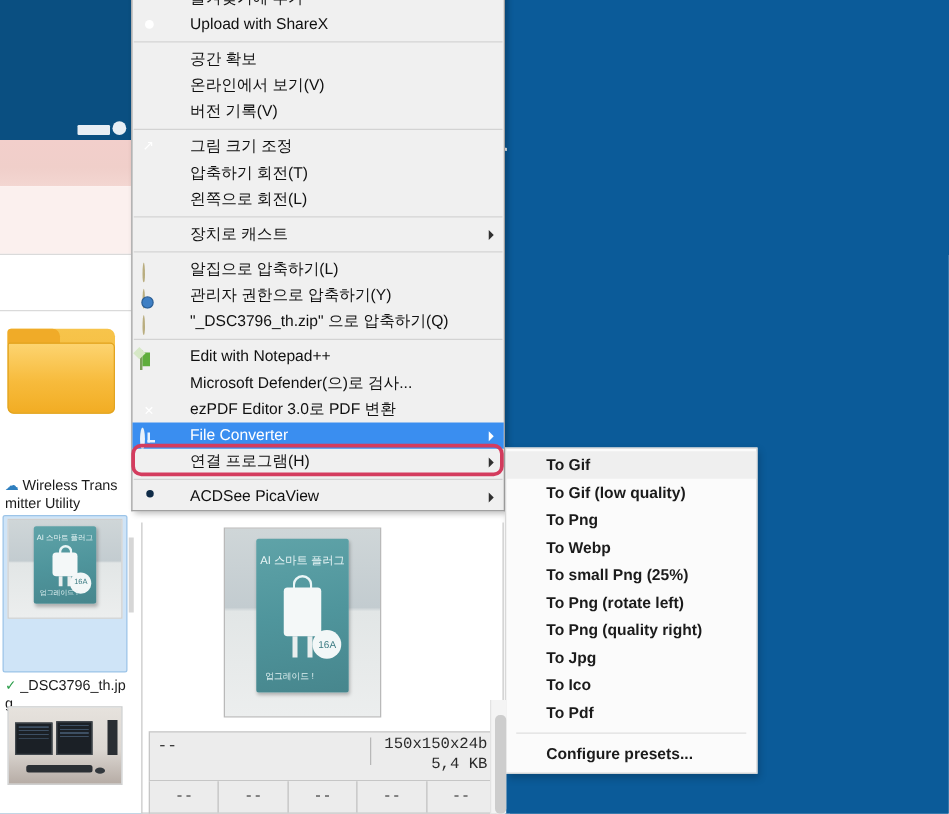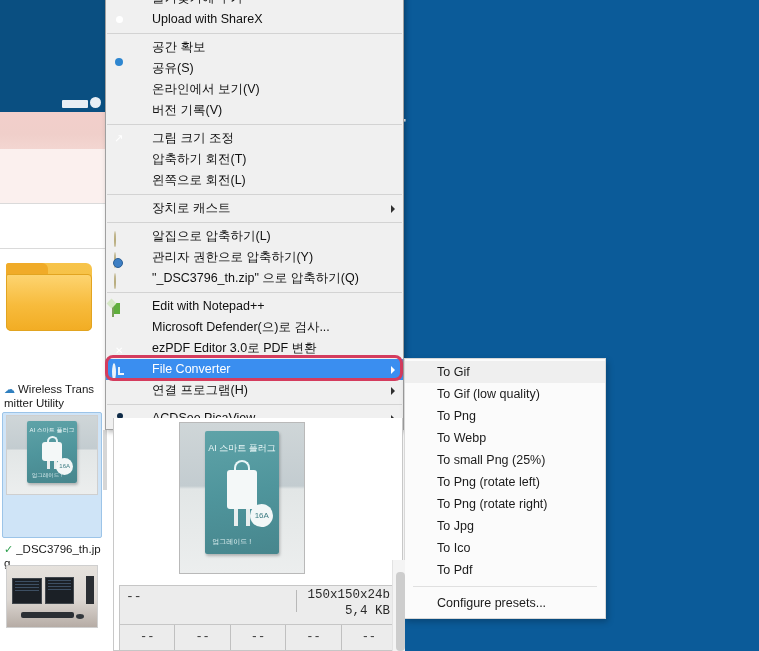--- a/index.html
+++ b/index.html
@@ -276,21 +276,21 @@
   
   .submenu {
     position: absolute; left: 404px; top: 358px; width: 202px;
     background: #fbfbfb;
     border: 1px solid #d8d8d8;
     box-shadow: 2px 3px 6px rgba(0,0,0,.22);
     padding: 2px 0 4px 0;
   }
   .smi {
     height: 22px; line-height: 22px; font-size: 12.5px; color: #1b1b1b;
-    padding-left: 32px; white-space: nowrap;
+    padding-left: 32px; white-space: nowrap; font-weight: bold;
   }
   .smi.hover { background: #efefef; }
   .sm-sep { height: 1px; background: #e0e0e0; margin: 5px 8px; }
 
   
   .pica {
     position: absolute; left: 113px; top: 418px; width: 290px; height: 233px;
     background: #ffffff; border: 1px solid #c8c8c8; border-top: none;
   }
   .pica-img-wrap {
@@ -421,24 +421,20 @@
       <span class="ico"><span class="ic-chrome"></span></span>
       <span>Upload with ShareX</span>
     </div>
 
     <div class="sep"></div>
 
     <div class="mi">
       <span>공간 확보</span>
     </div>
     <div class="mi">
-      <span class="ico"><span class="ic-cloud"></span></span>
-      <span>공유(S)</span>
-    </div>
-    <div class="mi">
       <span>온라인에서 보기(V)</span>
     </div>
     <div class="mi">
       <span>버전 기록(V)</span>
     </div>
 
     <div class="sep"></div>
 
     <div class="mi">
       <span class="ico"><span class="ic-resize"></span></span>
@@ -508,21 +504,21 @@
 
   <div class="red-box"></div>
 
   <div class="submenu">
     <div class="smi hover">To Gif</div>
     <div class="smi">To Gif (low quality)</div>
     <div class="smi">To Png</div>
     <div class="smi">To Webp</div>
     <div class="smi">To small Png (25%)</div>
     <div class="smi">To Png (rotate left)</div>
-    <div class="smi">To Png (rotate right)</div>
+    <div class="smi">To Png (quality right)</div>
     <div class="smi">To Jpg</div>
     <div class="smi">To Ico</div>
     <div class="smi">To Pdf</div>
     <div class="sm-sep"></div>
     <div class="smi">Configure presets...</div>
   </div>
 
   <div class="pica">
     <div class="pica-img-wrap">
       <div class="plug-photo">

